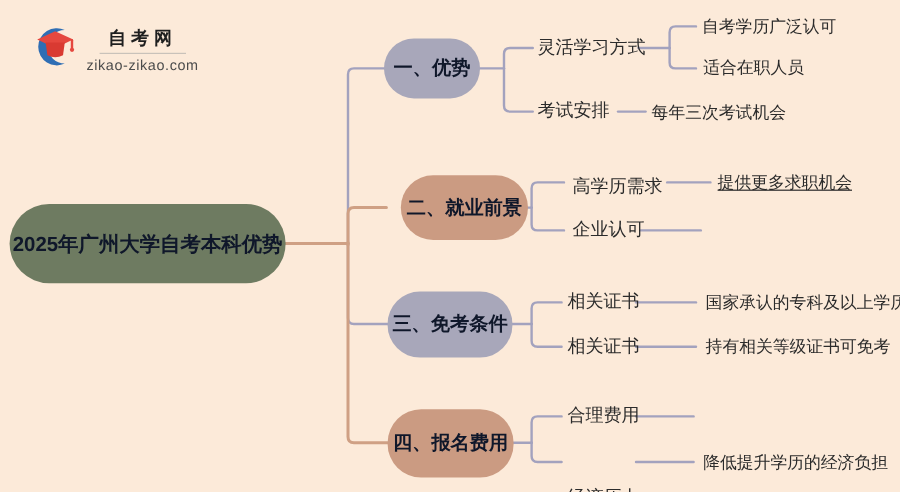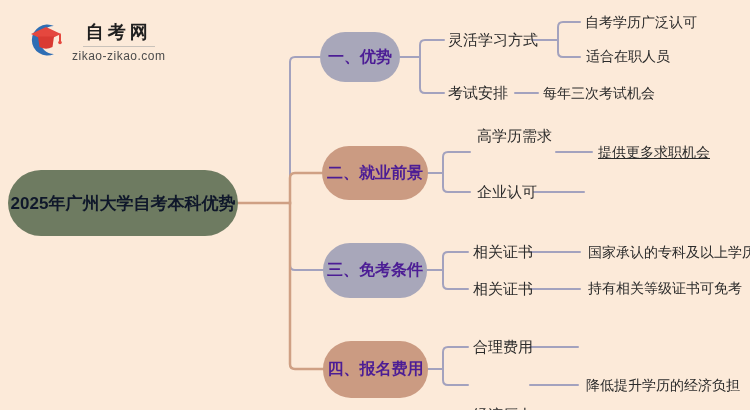--- a/index.html
+++ b/index.html
@@ -16,38 +16,38 @@
   #canvas{
     position:relative;width:750px;height:410px;background:var(--bg);
     overflow:hidden;
   }
   #wires{position:absolute;left:0;top:0;width:750px;height:410px;}
   .wire-gray{stroke:var(--line-gray);stroke-width:2;fill:none;stroke-linecap:round;}
   .wire-salmon{stroke:var(--line-salmon);stroke-width:2.5;fill:none;stroke-linecap:round;}
 
   .logo{position:absolute;left:28px;top:20px;display:flex;align-items:center;gap:8px;}
   .logo-text{display:flex;flex-direction:column;align-items:center;}
-  .logo-name{font-size:18px;font-weight:bold;color:#1f1f1f;letter-spacing:4px;}
+  .logo-name{font-size:15px;font-weight:bold;color:#1f1f1f;letter-spacing:4px;}
   .logo-sep{width:72px;height:1px;background:#c9c2ba;margin:2px 0 2px 0;}
   .logo-domain{font-size:12px;color:#4c4c4c;letter-spacing:0.5px;}
 
   .root-node{
     position:absolute;left:8px;top:170px;width:230px;height:66px;
     background:var(--root-bg);border-radius:33px;
     display:flex;align-items:center;justify-content:center;
     color:#0f172a;font-size:17px;font-weight:bold;white-space:nowrap;
   }
   .pill{
     position:absolute;display:flex;align-items:center;justify-content:center;
-    color:#4c1d95;font-size:16px;font-weight:bold;white-space:nowrap;
+    color:#0f172a;font-size:16px;font-weight:bold;white-space:nowrap;
   }
   .pill-gray{background:var(--pill-gray);}
   .pill-salmon{background:var(--pill-salmon);}
   .pill1{left:320px;top:32px;width:80px;height:50px;border-radius:25px;}
-  .pill2{left:322px;top:146px;width:106px;height:54px;border-radius:27px;}
+  .pill2{left:334px;top:146px;width:106px;height:54px;border-radius:27px;}
   .pill3{left:323px;top:243px;width:104px;height:55px;border-radius:27px;}
   .pill4{left:323px;top:341px;width:105px;height:57px;border-radius:28px;}
 
   .mid{
     position:absolute;font-size:15px;color:var(--text-dark);
     white-space:nowrap;line-height:16px;
   }
   .leaf{
     position:absolute;font-size:14px;color:var(--text-dark);
     white-space:nowrap;line-height:15px;
@@ -117,21 +117,21 @@
   <div class="pill pill-salmon pill2">二、就业前景</div>
   <div class="pill pill-gray pill3">三、免考条件</div>
   <div class="pill pill-salmon pill4">四、报名费用</div>
 
   <div class="mid" style="left:448px;top:32px;">灵活学习方式</div>
   <div class="mid" style="left:448px;top:85px;">考试安排</div>
   <div class="leaf" style="left:585px;top:15px;">自考学历广泛认可</div>
   <div class="leaf" style="left:586px;top:49px;">适合在职人员</div>
   <div class="leaf" style="left:543px;top:86px;">每年三次考试机会</div>
 
-  <div class="mid" style="left:477px;top:128px;">高学历需求</div>
+  <div class="mid" style="left:477px;top:148px;">高学历需求</div>
   <div class="mid" style="left:477px;top:184px;">企业认可</div>
   <div class="leaf" style="left:598px;top:145px;text-decoration:underline;">提供更多求职机会</div>
 
   <div class="mid" style="left:473px;top:244px;">相关证书</div>
   <div class="mid" style="left:473px;top:281px;">相关证书</div>
   <div class="leaf" style="left:588px;top:245px;">国家承认的专科及以上学历</div>
   <div class="leaf" style="left:588px;top:281px;">持有相关等级证书可免考</div>
 
   <div class="mid" style="left:473px;top:339px;">合理费用</div>
   <div class="mid" style="left:473px;top:363px;margin-top:44px;">经济压力</div>

